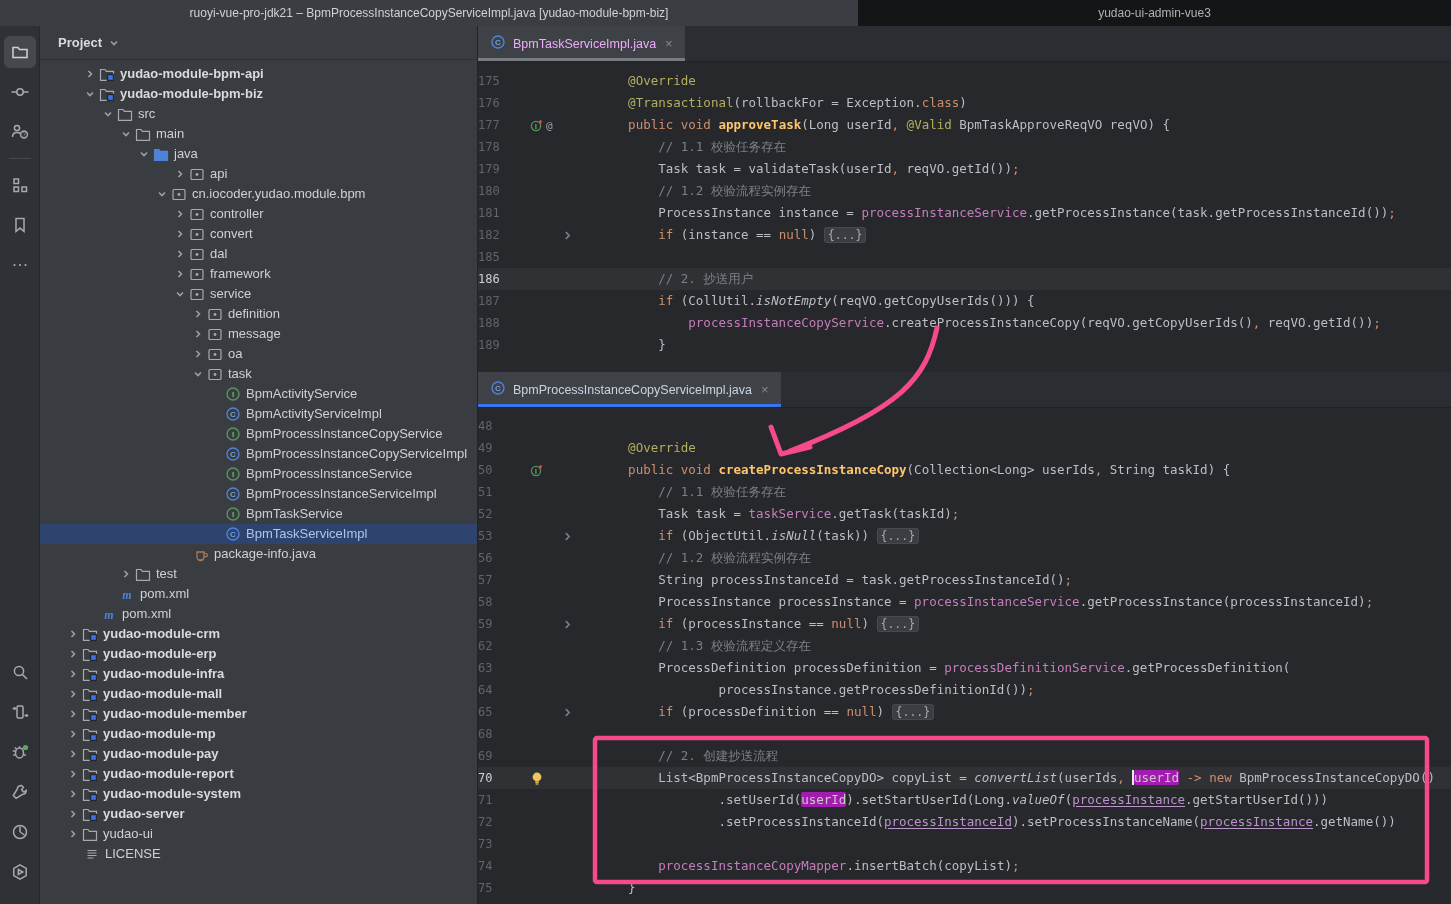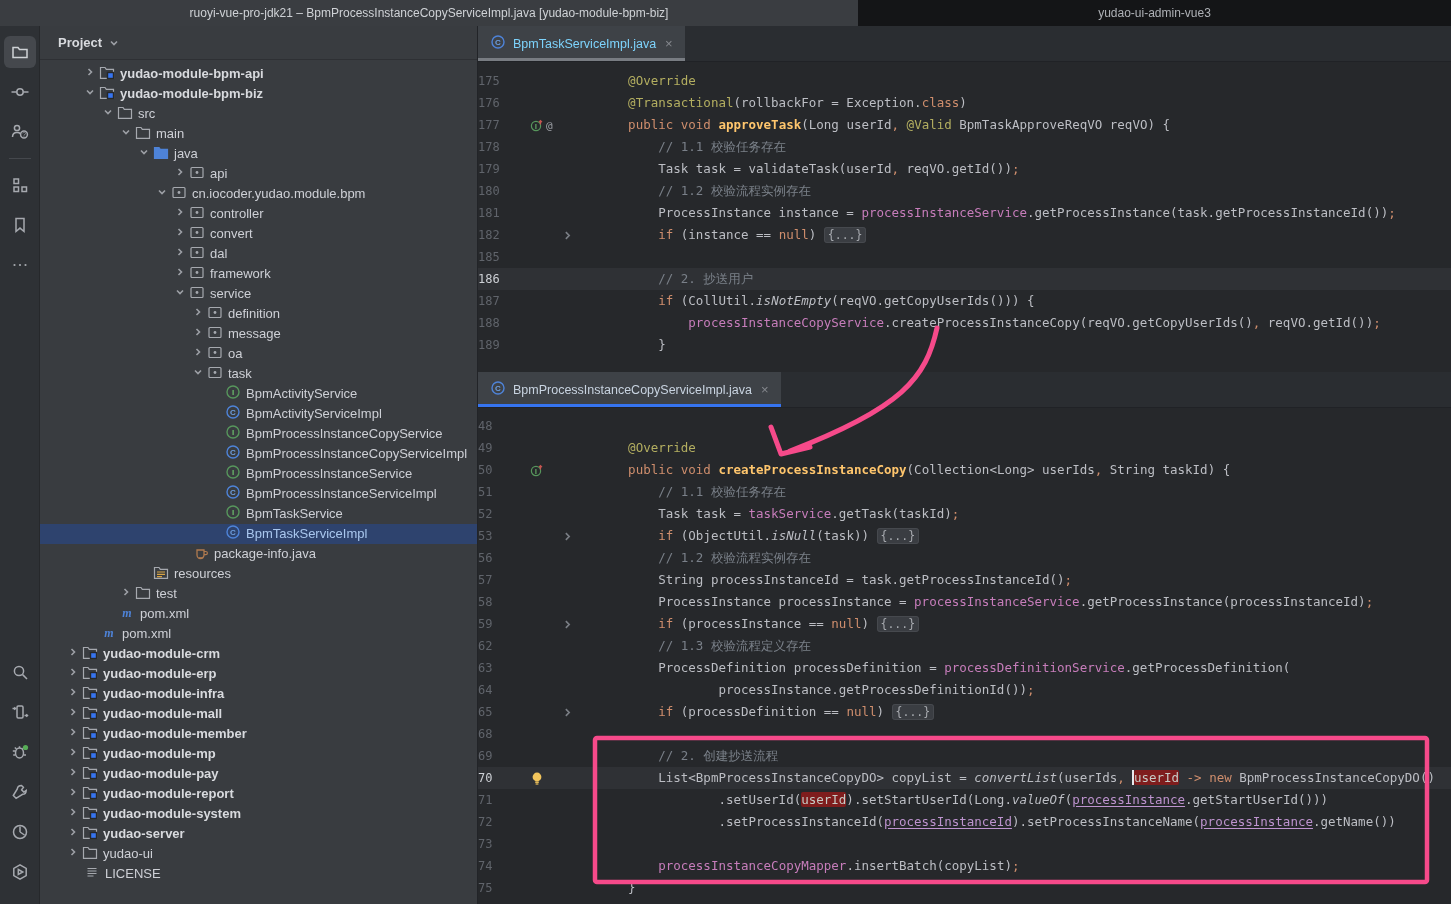--- a/index.html
+++ b/index.html
@@ -24,21 +24,21 @@
   .sbtn svg { stroke:#A6A9AF; fill:none; stroke-width:1.5; }
   .sdivider { width:22px; height:1px; background:#45484D; margin:6px 0; }
 
   
   .panel { position:absolute; top:26px; left:40px; width:438px; height:878px; background:#393C40;
            border-right:1px solid #222428; overflow:hidden; }
   .panel-header { height:34px; display:flex; align-items:center; padding-left:18px; color:#D8DADE;
                   font-size:13px; font-weight:bold; border-bottom:1px solid #2E3034; }
   .panel-header svg { margin-left:7px; stroke:#9DA0A6; fill:none; stroke-width:1.6; }
   .tree { padding-top:4px; }
-  .trow { height:20px; display:flex; font-size:13px; color:#CED0D6; white-space:nowrap; cursor:default; }
+  .trow { height:20px; display:flex; align-items:center; font-size:13px; color:#CED0D6; white-space:nowrap; cursor:default; }
   .trow.sel { background:#2E436E; }
   .trow.sel .tlabel { color:#A9C7EE; }
   .trow.bold .tlabel { font-weight:bold; color:#D8DADE; }
   .tchev { width:16px; height:16px; flex:0 0 16px; display:flex; align-items:center; justify-content:center; }
   .tchev svg { stroke:#9DA0A6; fill:none; stroke-width:1.6; }
   .ticon { width:17px; height:16px; flex:0 0 17px; display:flex; align-items:center; justify-content:center; margin-right:5px; }
   .tlabel { line-height:20px; }
 
   
   .editor { position:absolute; left:478px; width:973px; background:#26282B; overflow:hidden; }
@@ -57,21 +57,21 @@
           font-family:"DejaVu Sans Mono","Liberation Mono",monospace; font-size:12px; }
   .crow.cur .lnum { color:#CDD0D5; }
   .gzone { width:76px; flex:0 0 76px; height:22px; display:flex; align-items:center; padding-left:8px; gap:3px; position:relative; }
   .gzone .fold { position:absolute; left:40px; }
   .ctext { font-family:"DejaVu Sans Mono","Liberation Mono",monospace; font-size:12.5px; white-space:pre; line-height:22px; }
   .sp { color:#BCBEC4; } .sk { color:#CF8E6D; } .ss { color:#CF8E6D; }
   .sa { color:#B3AE60; } .sc { color:#7A8089; } .sf { color:#C77DBB; }
   .sm { color:#FFC66D; font-weight:600; }
   .si { color:#BCBEC4; font-style:italic; }
   .su { color:#BD93CE; text-decoration:underline; text-underline-offset:2px; }
-  .sh { color:#C6CBC5; background:#7f1d1d; border-radius:2px; }
+  .sh { color:#C6CBC5; background:#a21caf; border-radius:2px; }
   .sd { color:#A8ABB0; background:#3A3D42; border:1px solid #46494E; border-radius:3px; padding:0 3px; font-size:11.5px; }
   .caret { display:inline-block; width:1.5px; height:15px; background:#E8EAED; vertical-align:text-bottom; }
 
   
   #overlay { position:absolute; top:0; left:0; pointer-events:none; }
 </style>
 </head>
 <body>
 
 <div id="app">
@@ -513,31 +513,20 @@
           <span class="ticon">
             <svg width="16" height="16" viewBox="0 0 16 16">
               <path d="M4 6 h7 v5 a3.5 3.5 0 0 1 -7 0 z" stroke="#B07A4F" fill="none" stroke-width="1.3"></path>
               <path d="M11 7.5 h1.8 a1.6 1.6 0 0 1 0 3.2 H11" stroke="#B07A4F" fill="none" stroke-width="1.2"></path>
               <path d="M5.8 13.8 h4.5" stroke="#B07A4F" stroke-width="1.2"></path>
             </svg>
           </span>
           <span class="tlabel">package-info.java</span>
         </div>
         <div class="trow">
-          <span style="width:96px;flex:0 0 96px"></span>
-          <span class="tchev"></span>
-          <span class="ticon">
-            <svg width="16" height="16" viewBox="0 0 16 16">
-              <path d="M1.5 3.5 h4.5 l1.3 1.8 H14.5 v9 H1.5 z" stroke="#A6A9AF" fill="none" stroke-width="1.2"></path>
-              <path d="M4 8 h8 M4 10.3 h8 M4 12.6 h5" stroke="#D8A344" stroke-width="1.2"></path>
-            </svg>
-          </span>
-          <span class="tlabel">resources</span>
-        </div>
-        <div class="trow">
           <span style="width:78px;flex:0 0 78px"></span>
           <span class="tchev">
             <svg width="10" height="10" viewBox="0 0 10 10">
               <polyline points="3.5,2 6.5,5 3.5,8"></polyline>
             </svg>
           </span>
           <span class="ticon">
             <svg width="16" height="16" viewBox="0 0 16 16">
               <path d="M1.5 3.5 h4.5 l1.3 1.8 H14.5 v9 H1.5 z" stroke="#A6A9AF" fill="none" stroke-width="1.2"></path>
             </svg>
@@ -741,21 +730,21 @@
       </div>
   </div>
 
   <div class="editor" id="ed0">
       <div class="tabbar">
         <div class="tab active">
           <span><svg width="16" height="16" viewBox="0 0 16 16">
               <circle cx="8" cy="8" r="6" stroke="#4E83D8" fill="none" stroke-width="1.4"></circle>
               <text x="8" y="11" font-size="8" font-weight="bold" fill="#6E9FE0" text-anchor="middle" font-family="Liberation Sans,sans-serif">C</text>
             </svg></span>
-          <span class="tab-label" style="color:#7dd3fc">BpmTaskServiceImpl.java</span>
+          <span class="tab-label" style="color:#f0abfc">BpmTaskServiceImpl.java</span>
           <span class="close">×</span>
           <span class="underline" style="background:#787C82"></span>
         </div>
       </div>
       <div class="code">
         <div class="crow">
           <span class="lnum">175</span>
           <span class="gzone"></span>
           <span class="ctext"><span class="sp">    </span><span class="sa">@Override</span></span>
         </div>

